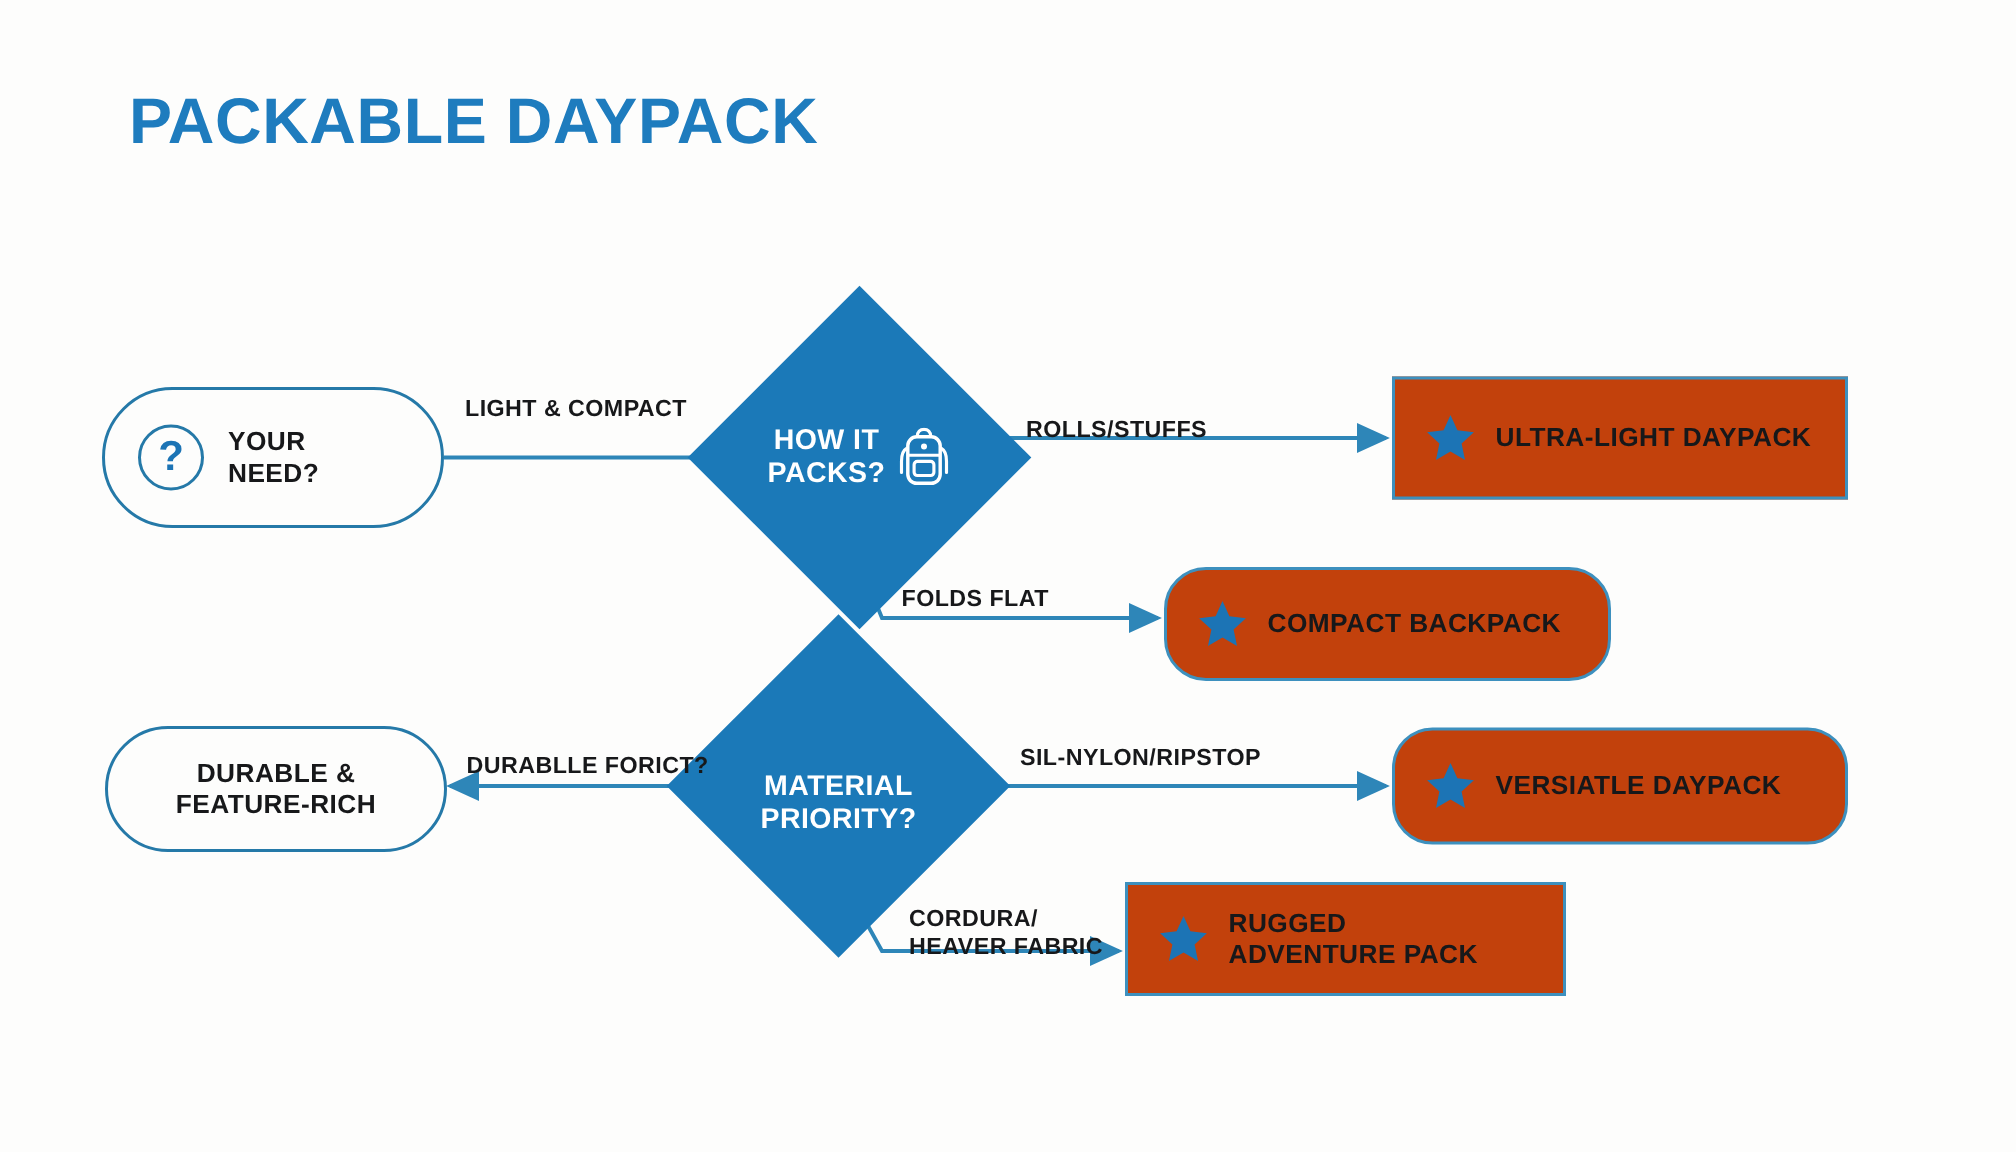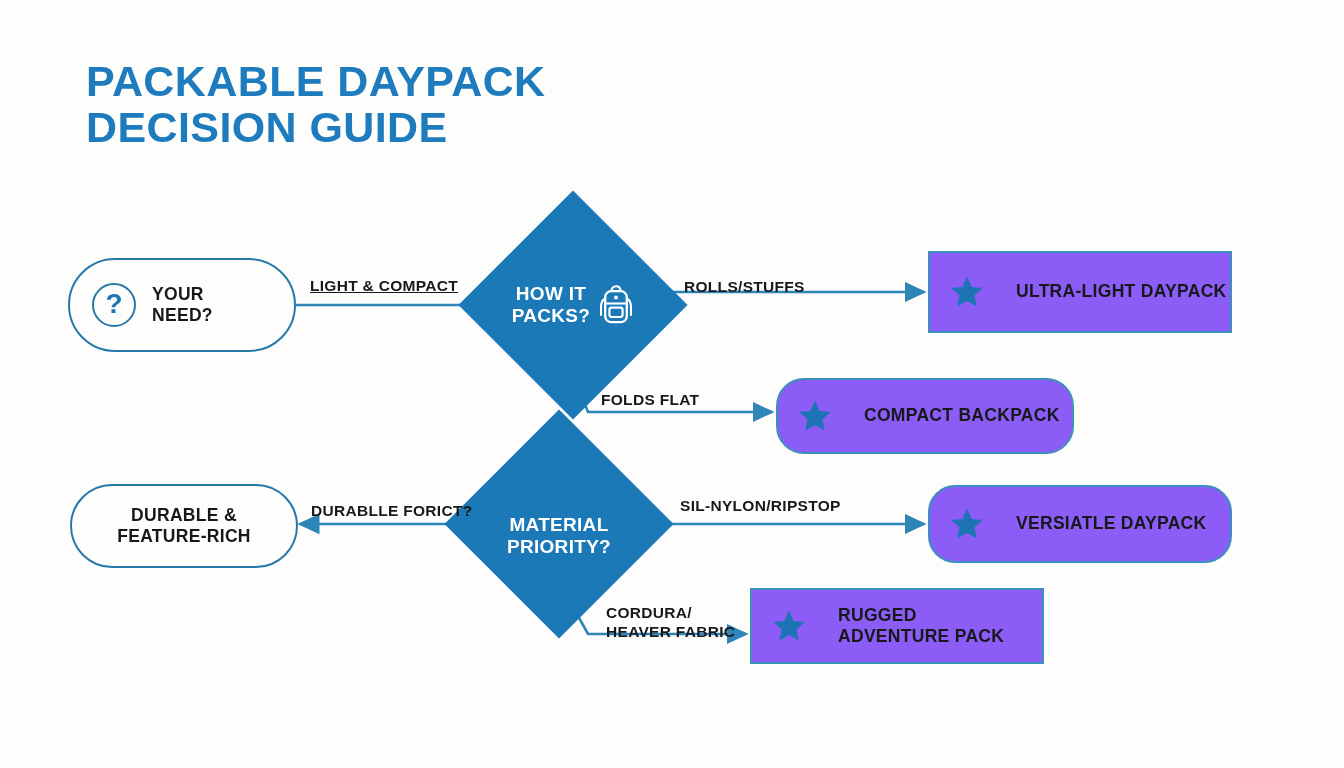--- a/index.html
+++ b/index.html
@@ -112,24 +112,24 @@
     letter-spacing:0.3px;
     text-align:center;
     text-transform:uppercase;
     white-space:nowrap;
   }
 
   
   .result {
     position:absolute;
     border:2.5px solid #3D90BE;
-    background:#8b5cf6;
-    display:flex;
-    align-items:center;
-    gap:32px;
+    background:#c2410c;
+    display:flex;
+    align-items:center;
+    gap:13px;
     padding-left:20px;
     z-index:3;
   }
   .result-label {
     font-size:17.5px;
     font-weight:bold;
     color:#17181a;
     line-height:1.22;
     letter-spacing:0.3px;
     text-transform:uppercase;
@@ -149,21 +149,20 @@
     z-index:4;
   }
 </style>
 </head>
 <body>
 
 <div id="canvas">
 
   <div class="title">
     <span class="line">PACKABLE DAYPACK</span>
-    <span class="line">DECISION GUIDE</span>
   </div>
 
   <svg id="edges" viewBox="0 0 1344 768">
     <defs>
       <marker id="arrowR" markerWidth="9" markerHeight="9" refX="7.5" refY="4.5" orient="auto" markerUnits="strokeWidth">
         <path d="M0,0.6 L8.5,4.5 L0,8.4 Z" fill="#2E86B8"></path>
       </marker>
       <marker id="arrowL" markerWidth="9" markerHeight="9" refX="7.5" refY="4.5" orient="auto" markerUnits="strokeWidth">
         <path d="M0,0.6 L8.5,4.5 L0,8.4 Z" fill="#2E86B8"></path>
       </marker>
@@ -175,21 +174,21 @@
 
     <path d="M573,375 L588,412 L772,412" fill="none" stroke="#2E86B8" stroke-width="2.6" marker-end="url(#arrowR)"></path>
 
     <path d="M478,524 L300,524" fill="none" stroke="#2E86B8" stroke-width="2.6" marker-end="url(#arrowL)"></path>
 
     <path d="M668,524 L924,524" fill="none" stroke="#2E86B8" stroke-width="2.6" marker-end="url(#arrowR)"></path>
 
     <path d="M573,607 L588,634 L746,634" fill="none" stroke="#2E86B8" stroke-width="2.6" marker-end="url(#arrowR)"></path>
   </svg>
 
-  <div class="edge-label" style="left:310px; top:277px;text-decoration:underline;">LIGHT &amp; COMPACT</div>
+  <div class="edge-label" style="left:310px; top:264px;">LIGHT &amp; COMPACT</div>
 
   <div class="edge-label" style="left:684px; top:278px;">ROLLS/STUFFS</div>
 
   <div class="edge-label" style="left:601px; top:391px;">FOLDS FLAT</div>
 
   <div class="edge-label" style="left:311px; top:502px;">DURABLLE FORICT?</div>
 
   <div class="edge-label" style="left:680px; top:497px;">SIL-NYLON/RIPSTOP</div>
 
   <div class="edge-label" style="left:606px; top:604px;">

